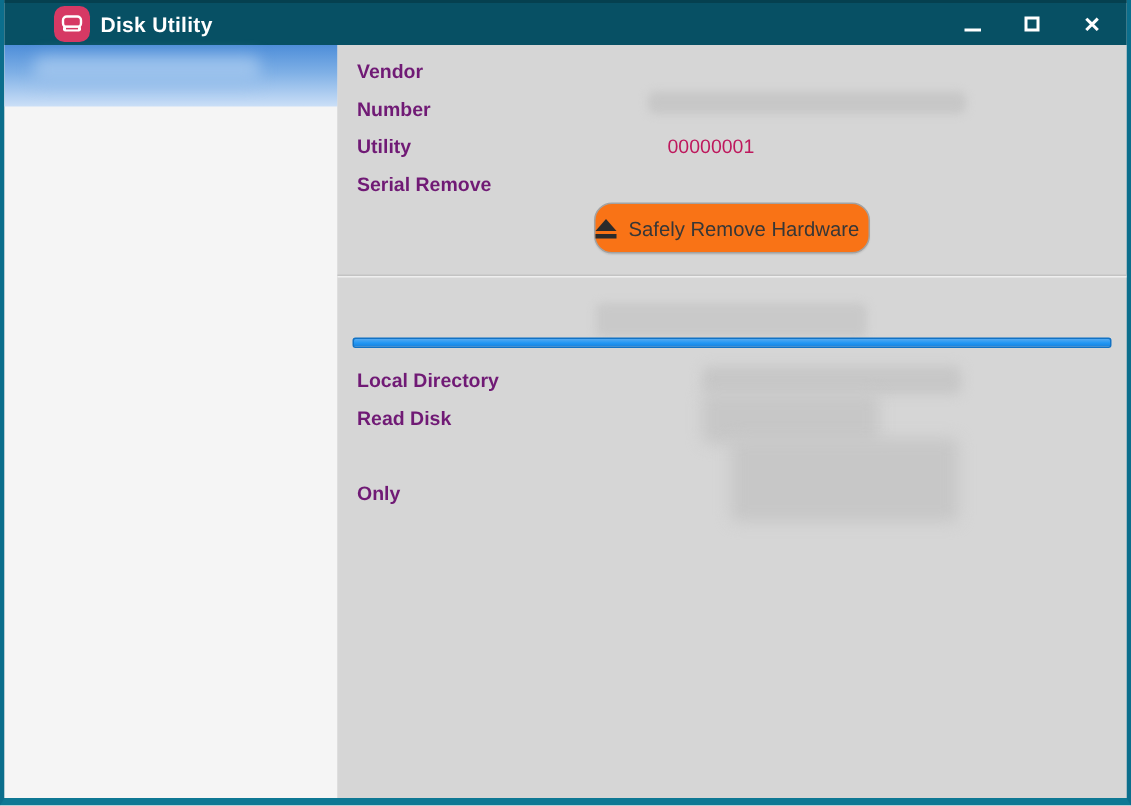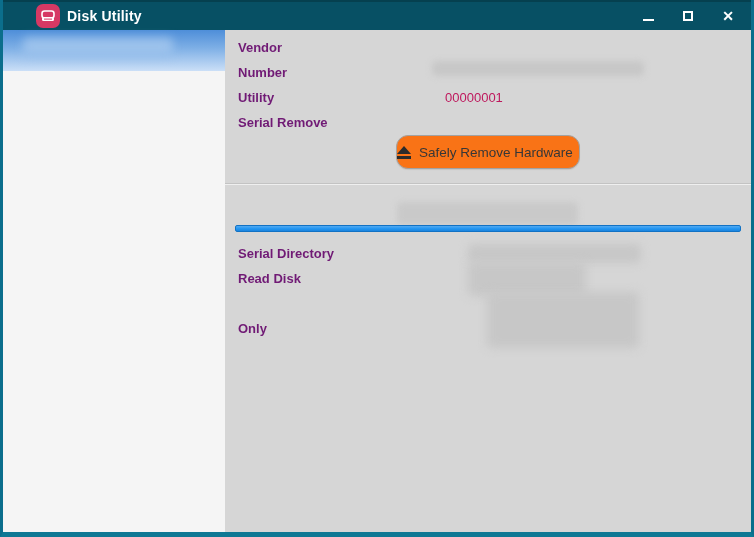--- a/index.html
+++ b/index.html
@@ -142,21 +142,21 @@
         <span class="eject-label">Safely Remove Hardware</span>
       </div>
 
       <div class="separator"></div>
 
       <div class="redact blob-title"></div>
 
       <div class="usage-bar"></div>
 
       <div class="row" style="top:211px">
-        <span class="flabel">Serial Directory</span>
+        <span class="flabel">Local Directory</span>
         <span class="fvalue"></span>
       </div>
       <div class="row" style="top:236px">
         <span class="flabel">Read Disk</span>
         <span class="fvalue"></span>
       </div>
       <div class="row" style="top:286px">
         <span class="flabel">Only</span>
         <span class="fvalue"></span>
       </div>

